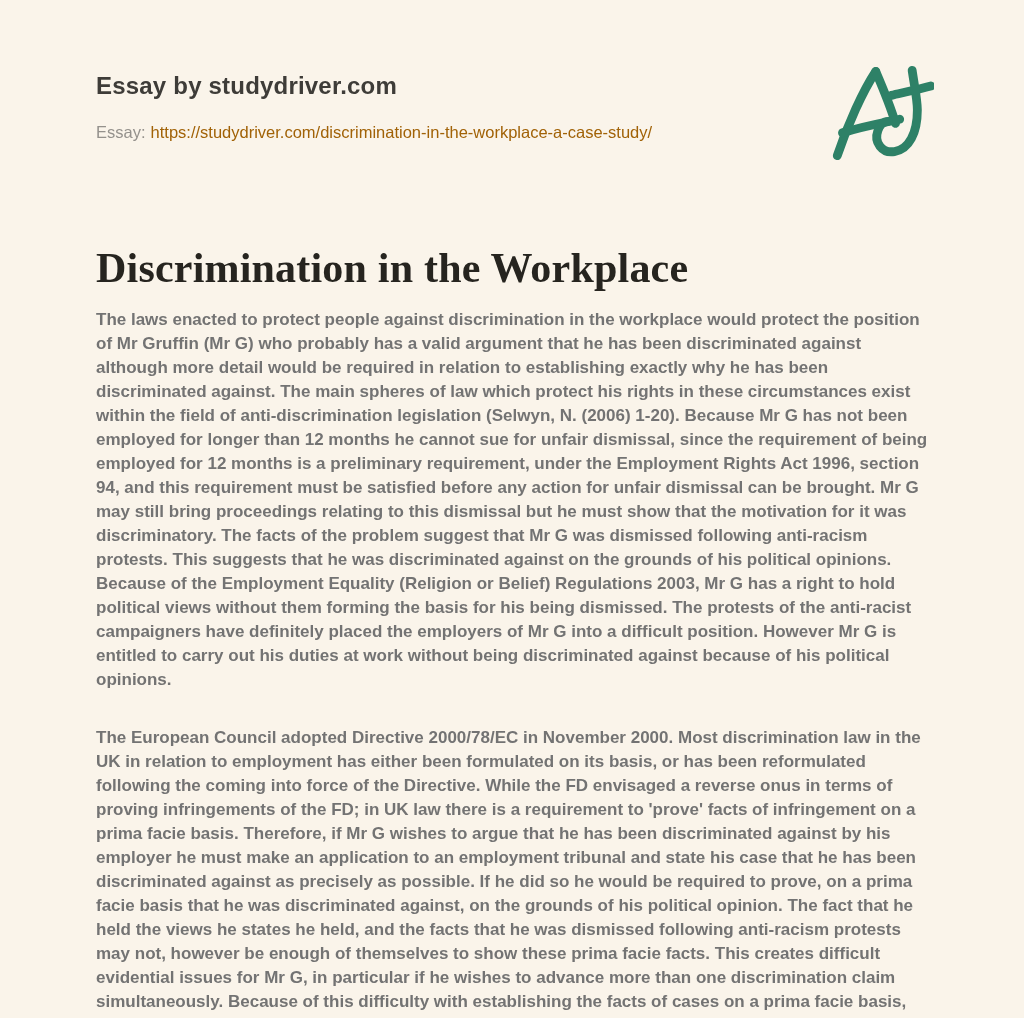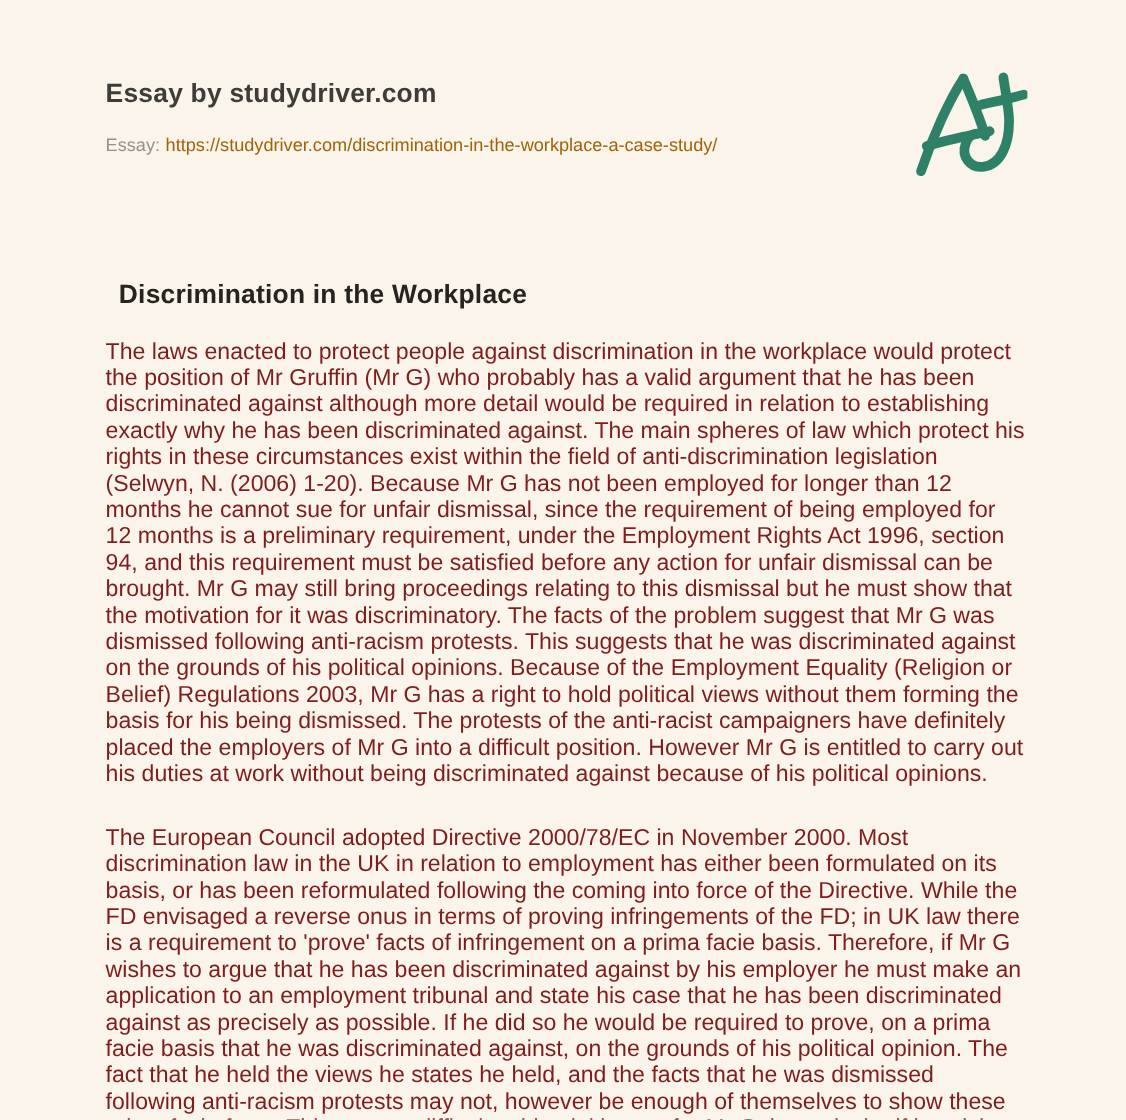--- a/index.html
+++ b/index.html
@@ -44,33 +44,35 @@
     top: 62px;
     right: 90px;
     width: 104px;
     height: 100px;
   }
   .logo svg {
     width: 100%;
     height: 100%;
   }
   .essay-title {
-    margin: 106px 0 0 12px;
-    font-size: 24px;
+    margin: 106px 0 0 0;
+    font-size: 42px;
     line-height: 40px;
     font-weight: 700;
     color: #26241f;
     letter-spacing: 0.2px;
+    font-family: Liberation Serif, serif;
   }
   .essay p {
     margin: 20px 0 0 0;
     max-width: 836px;
-    font-size: 21px;
+    font-size: 17px;
     line-height: 24px;
-    color: #7f1d1d;
+    color: #737373;
+    font-weight: bold;
   }
   .essay p + p {
     margin-top: 34px;
   }
 </style>
 </head>
 <body>
 
 <div class="page">
 

